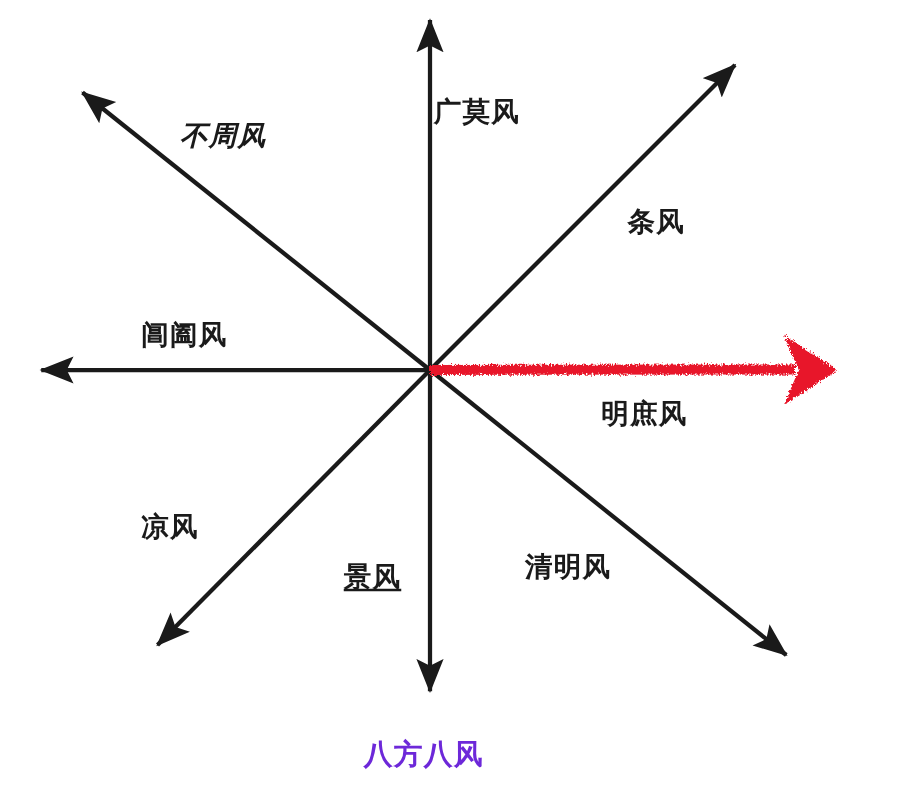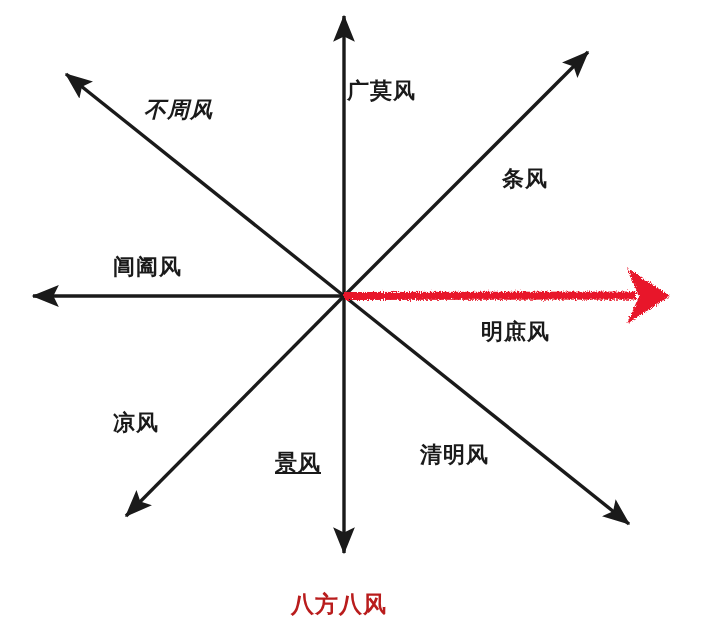--- a/index.html
+++ b/index.html
@@ -32,30 +32,30 @@
     color: #1a1a1a;
     white-space: nowrap;
     letter-spacing: 1px;
     line-height: 1;
   }
   .caption {
     position: absolute;
     font-family: "DejaVu Sans", "Liberation Sans", sans-serif;
     font-size: 23px;
     font-weight: 700;
-    color: #b91c1c;
+    color: #6d28d9;
     white-space: nowrap;
     letter-spacing: 1px;
     line-height: 1;
   }
   
   .lbl-n   { left: 347px; top: 80px;  }
   .lbl-nw  { left: 144px; top: 99px; font-style: italic;  }
   .lbl-ne  { left: 481px; top: 168px; margin-left: 21px; }
-  .lbl-w   { left: 113px; top: 258px; font-family: Liberation Mono, monospace; }
+  .lbl-w   { left: 113px; top: 258px; }
   .lbl-e   { left: 481px; top: 321px; }
   .lbl-sw  { left: 113px; top: 412px; }
   .lbl-se  { left: 420px; top: 444px; }
   .lbl-s   { left: 275px; top: 452px; text-decoration: underline; }
   .cap-main{ left: 291px; top: 593px; }
 </style>
 </head>
 <body>
 
 <div id="stage">

